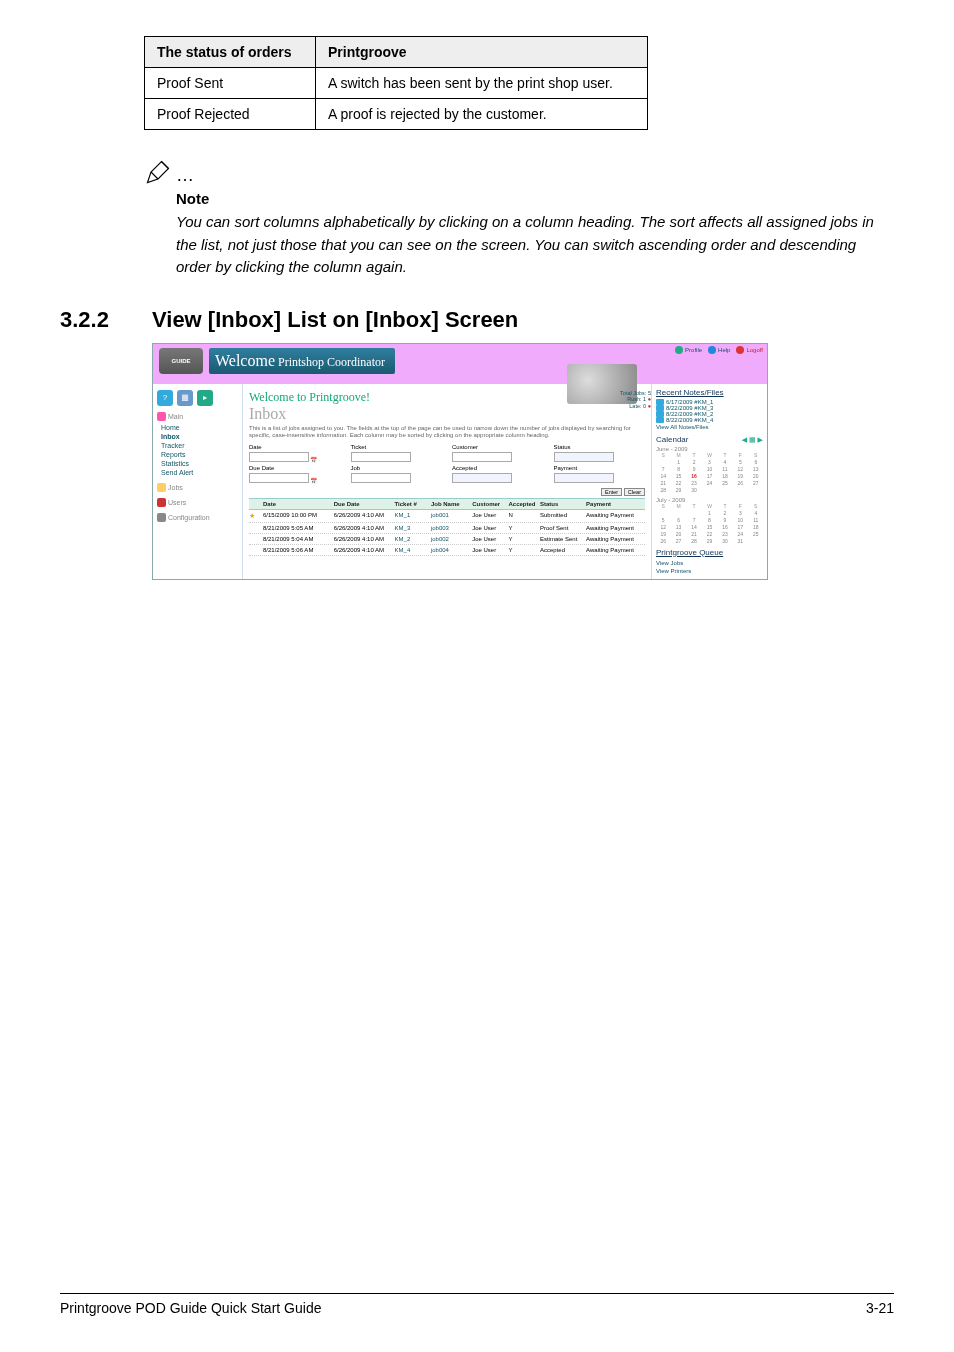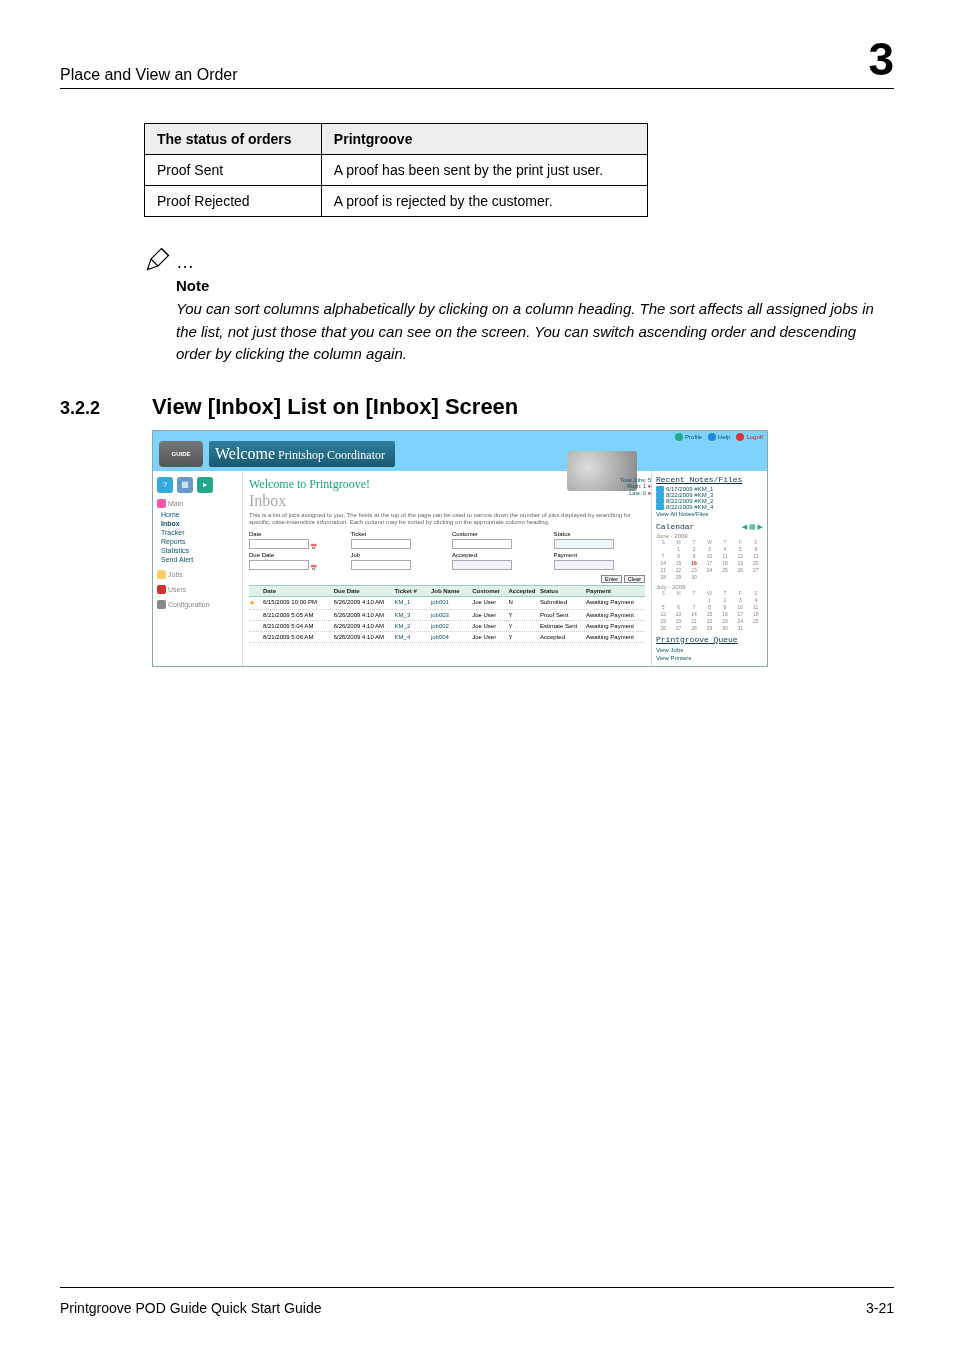--- a/index.html
+++ b/index.html
@@ -76,41 +76,41 @@
     font-style: italic;
     margin: 0 0 0 32px;
     line-height: 1.5;
   }
   .section-row {
     display: flex;
     gap: 24px;
     align-items: baseline;
     margin-bottom: 10px;
   }
-  .section-number { font-size: 18px; font-weight: bold; width: 68px; }
+  .section-number { font-size: 22px; font-weight: bold; width: 68px; }
   .section-title { font-size: 22px; font-weight: bold; }
   .section-body {
     margin-left: 92px;
     line-height: 1.5;
     margin-bottom: 14px;
   }
   .screenshot-wrap {
     margin-left: 92px;
     width: 616px;
   }
   .app-frame {
     border: 1px solid #8aa;
     font-size: 7px;
     background: #fff;
   }
   .app-top {
     height: 40px;
-    background: #7dd3fc;
+    background: #f0abfc;
     display: flex;
-    align-items: flex-end;
+    align-items: flex-start;
     justify-content: space-between;
     padding: 4px 6px;
     position: relative;
   }
   .app-top-left { display: flex; align-items: center; gap: 6px; }
   .guide-logo {
     width: 44px; height: 26px;
     background: linear-gradient(#777,#555);
     border-radius: 4px;
     color: #fff;
@@ -212,21 +212,21 @@
   .inbox-row { border-bottom: 1px dotted #ccc; }
   .inbox-row .ticket, .inbox-row .jobname { color:#156; }
   .star { color:#e6a400; font-size:7px; }
   .right-pane {
     width: 116px;
     border-left: 1px solid #cde;
     padding: 4px 4px;
     font-size: 6px;
     color: #156;
   }
-  .rp-heading { font-family: Liberation Mono, monospace; font-size: 8px; color:#135; text-decoration: underline; margin-bottom: 2px; }
+  .rp-heading { font-family: Liberation Sans, sans-serif; font-size: 8px; color:#135; text-decoration: underline; margin-bottom: 2px; }
   .rp-link { display:block; padding:1px 0; color:#156; }
   .rp-note { display:flex; align-items:center; gap:2px; }
   .rp-note-icon { width:8px; height:6px; background:#3ad; display:inline-block; border-radius:1px; }
   .cal-head { display:flex; justify-content:space-between; align-items:center; margin-top:4px; color:#135;}
   .cal-nav { color:#2a8; font-size:7px; }
   .cal-month { color:#888; font-size:6px; }
   .cal-grid {
     display: grid;
     grid-template-columns: repeat(7, 1fr);
     gap: 1px;
@@ -238,45 +238,41 @@
   .cal-grid .dh { color:#999; }
   .cal-grid .td { color:#c22; font-weight:bold; }
   .footer {
     position: absolute;
     bottom: 36px;
     left: 60px;
     right: 60px;
     display: flex;
     justify-content: space-between;
     border-top: 1px solid #000;
-    padding-top: 12px;
+    padding-top: 6px;
     font-size: 14px;
   }
 </style>
 </head>
 <body>
 
 <div class="page">
 
-  <div class="header">
-    <div class="header-title">Place and View an Order</div>
-    <div class="chapter-num">3</div>
-  </div>
 
   <div class="content-indent">
 
     <table class="status-table">
       <tbody>
           <tr>
         <th class="th-bold">The status of orders</th>
         <th class="th-bold">Printgroove</th>
       </tr>
       <tr>
         <td>Proof Sent</td>
-        <td>A proof has been sent by the print just user.</td>
+        <td>A switch has been sent by the print shop user.</td>
       </tr>
       <tr>
         <td>Proof Rejected</td>
         <td>A proof is rejected by the customer.</td>
       </tr>
     </tbody>
       </table>
 
     <div class="note-block">
       <div class="note-icon-row">

